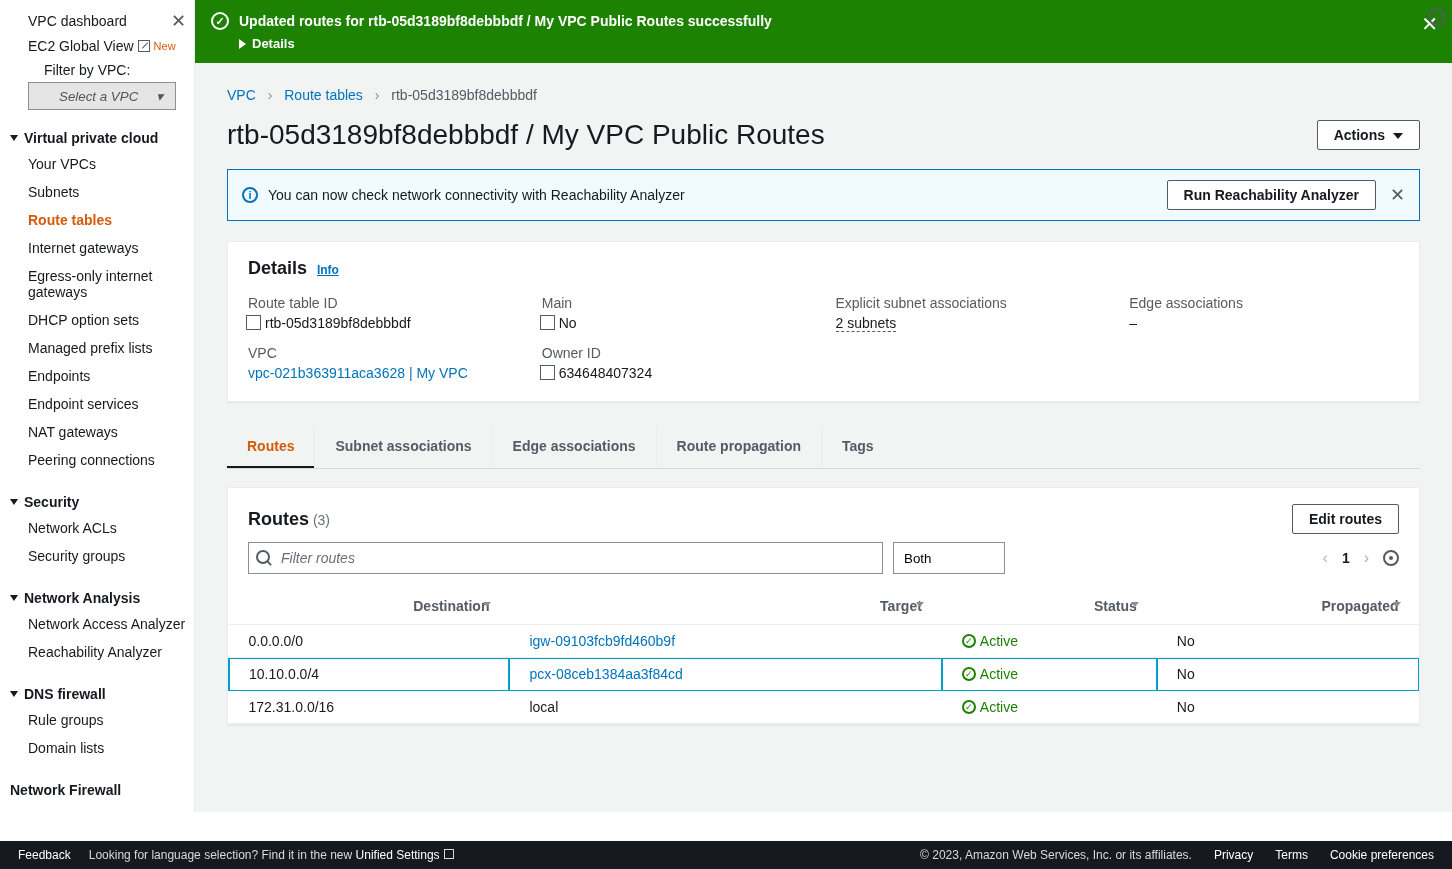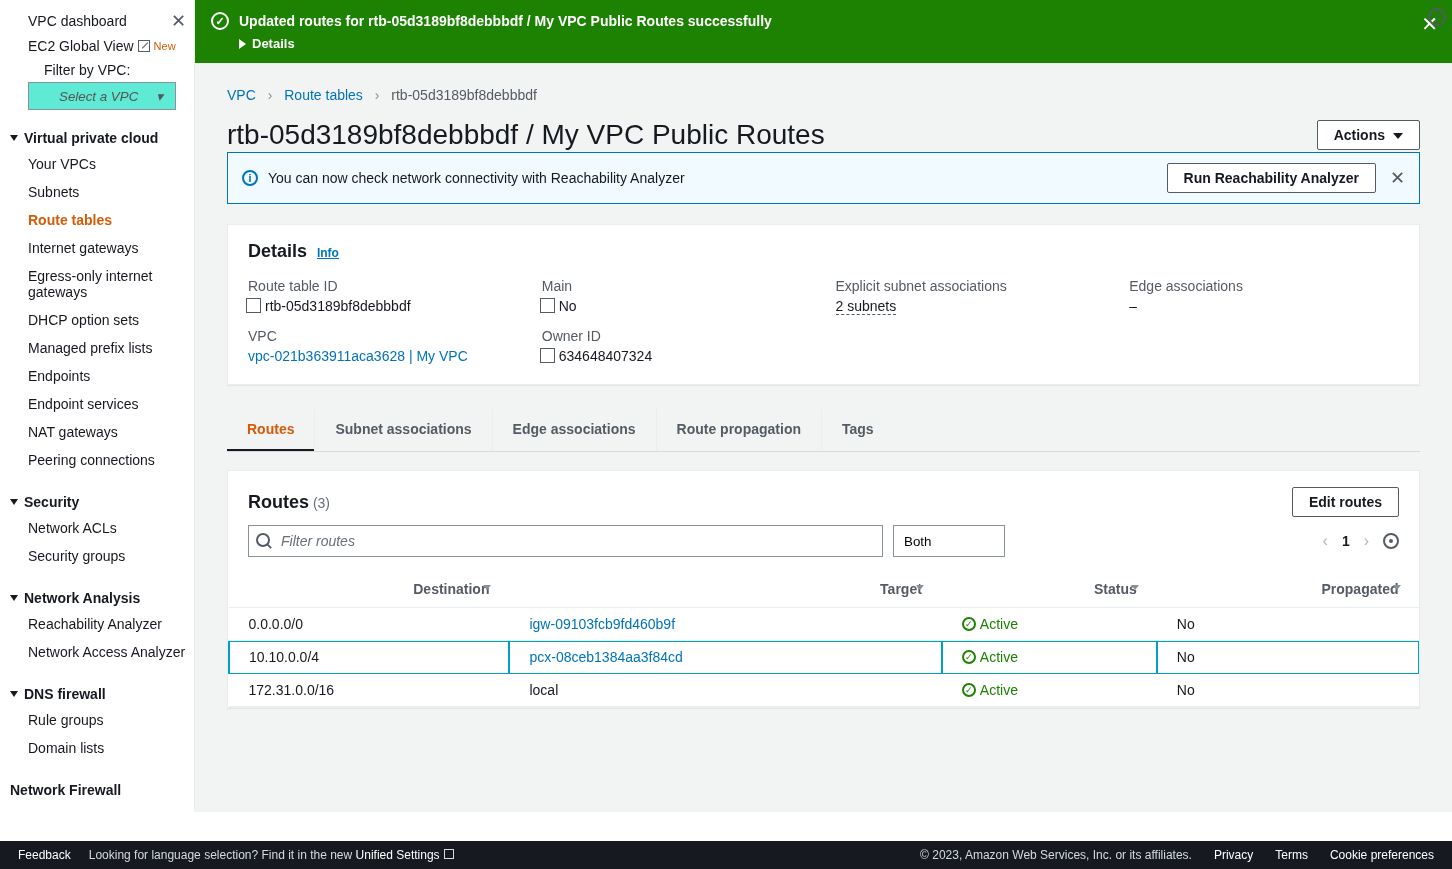--- a/index.html
+++ b/index.html
@@ -6,41 +6,41 @@
 body { font-size: 14px; color: #16191f; background: #fff; width: 1452px; height: 869px; overflow: hidden; position: relative; }
 .layout { display: flex; height: 812px; }
 .sidebar { width: 195px; border-right: 1px solid #eaeded; overflow-y: auto; padding: 10px 0 10px 10px; }
 .sidebar-top { padding-left: 18px; padding-right: 8px; }
 .sidebar-top .row { display: flex; justify-content: space-between; align-items: center; margin-bottom: 6px; }
 .sidebar-link { color: #16191f; text-decoration: none; }
 .sidebar .ext-icon { display: inline-block; width: 12px; height: 12px; border: 1px solid #545b64; position: relative; margin-left: 4px; }
 .sidebar .ext-icon::after { content: ""; position: absolute; border-top: 1px solid #545b64; width: 8px; top: 4px; left: 2px; transform: rotate(-45deg); }
 .new-badge { color: #d45b07; font-size: 11px; margin-left: 4px; }
 .filter-label { display: block; margin: 8px 16px 4px; font-size: 14px; color: #16191f; }
-.vpc-select { width: 148px; height: 28px; border: 1px solid #879196; color: #555; font-style: italic; padding: 0 12px; background: #5eead4; }
+.vpc-select { width: 148px; height: 28px; border: 1px solid #879196; color: #555; font-style: italic; padding: 0 12px; background: #e5e5e5; }
 .nav-group { margin-top: 16px; }
 .nav-group-header { display: flex; align-items: center; font-weight: 700; color: #16191f; padding: 4px 0; cursor: default; font-size: 14px; }
 .nav-group-header .caret { width: 0; height: 0; border-left: 4px solid transparent; border-right: 4px solid transparent; border-top: 6px solid #16191f; margin-right: 6px; }
 .nav-item { display: block; padding: 6px 0 6px 18px; color: #16191f; text-decoration: none; font-size: 14px; }
 .nav-item.active { color: #d45b07; font-weight: 700; }
 .close-x { font-size: 18px; color: #545b64; cursor: pointer; }
 
 .main { flex: 1; overflow-y: auto; background: #f2f3f3; position: relative; }
 .banner { background: #1d8102; color: #fff; padding: 12px 16px; position: relative; }
 .banner-title { display: flex; align-items: center; gap: 10px; font-weight: 700; }
 .banner-check { width: 18px; height: 18px; border: 2px solid #fff; border-radius: 50%; display: flex; align-items: center; justify-content: center; font-size: 11px; }
 .banner-details { margin-top: 6px; margin-left: 28px; display: flex; align-items: center; gap: 6px; font-weight: 700; font-size: 13px; }
 .banner-details .tri { width: 0; height: 0; border-top: 5px solid transparent; border-bottom: 5px solid transparent; border-left: 7px solid #fff; }
 .banner-close { position: absolute; right: 14px; top: 12px; color: #fff; font-size: 20px; cursor: pointer; }
 
 .content { padding: 24px 32px; }
 .breadcrumb { margin-bottom: 16px; color: #545b64; }
 .breadcrumb a { color: #0073bb; text-decoration: none; }
 .breadcrumb .sep { margin: 0 8px; color: #879196; }
-.page-header { display: flex; justify-content: space-between; align-items: center; margin-bottom: 1px; gap: 32px; }
+.page-header { display: flex; justify-content: space-between; align-items: center; margin-bottom: 18px; gap: 32px; }
 .page-title { font-size: 28px; font-weight: 400; }
 .btn { background: #fff; border: 1px solid #545b64; padding: 6px 16px; font-size: 14px; font-weight: 700; color: #16191f; cursor: pointer; border-radius: 2px; }
 .btn .caret-down { display: inline-block; width: 0; height: 0; border-left: 5px solid transparent; border-right: 5px solid transparent; border-top: 6px solid #16191f; margin-left: 8px; vertical-align: middle; }
 
 .info-banner { background: #f1faff; border: 1px solid #0073bb; padding: 10px 14px; display: flex; align-items: center; justify-content: space-between; margin-bottom: 20px; }
 .info-banner-left { display: flex; align-items: center; gap: 10px; }
 .info-icon { width: 16px; height: 16px; border: 2px solid #0073bb; border-radius: 50%; display: flex; align-items: center; justify-content: center; color: #0073bb; font-size: 11px; font-weight: 700; }
 .info-banner-right { display: flex; align-items: center; gap: 14px; }
 
 .panel { background: #fff; border: 1px solid #eaeded; box-shadow: 0 1px 1px rgba(0,0,0,0.05); margin-bottom: 24px; }
@@ -148,22 +148,22 @@
         </div>
       <a class="nav-item">Network ACLs</a>
       <a class="nav-item">Security groups</a>
     </div>
 
     <div class="nav-group">
       <div class="nav-group-header">
           <span class="caret"></span>
           <span>Network Analysis</span>
         </div>
+      <a class="nav-item">Network Access Analyzer</a>
       <a class="nav-item">Reachability Analyzer</a>
-      <a class="nav-item">Network Access Analyzer</a>
     </div>
 
     <div class="nav-group">
       <div class="nav-group-header">
           <span class="caret"></span>
           <span>DNS firewall</span>
         </div>
       <a class="nav-item">Rule groups</a>
       <a class="nav-item">Domain lists</a>
     </div>

